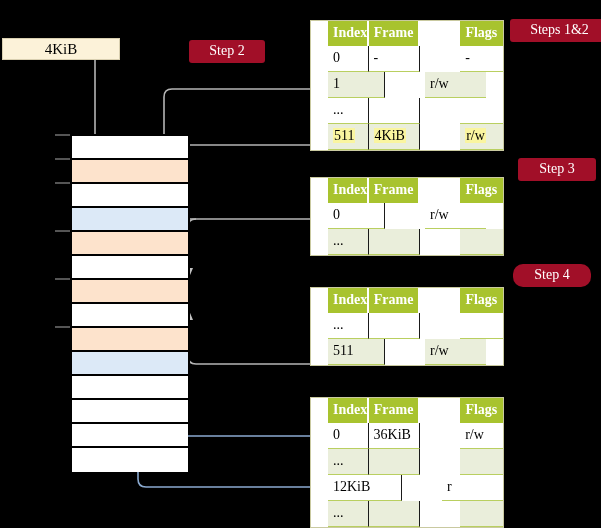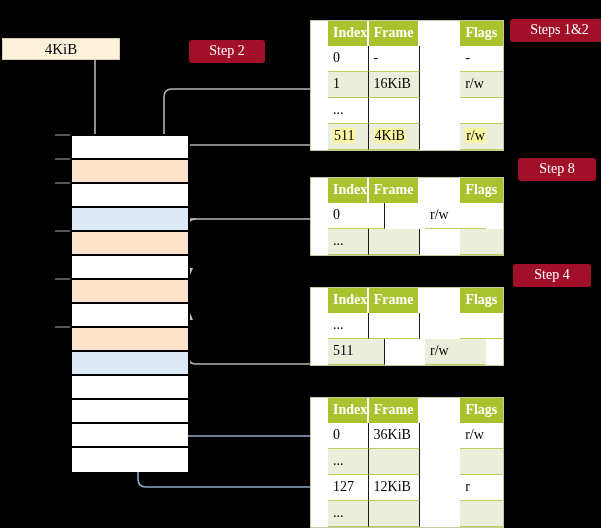--- a/index.html
+++ b/index.html
@@ -153,23 +153,23 @@
     <span>4KiB</span>
   </div>
 
   <div class="badge" style="left:189px;top:40px;width:60px;">
     <span>Step 2</span>
   </div>
   <div class="badge" style="left:510px;top:19px;width:83px;">
     <span>Steps 1&amp;2</span>
   </div>
   <div class="badge" style="left:518px;top:158px;width:62px;">
-    <span>Step 8</span>
-  </div>
-  <div class="badge" style="left:513px;top:264px;width:62px;">
+    <span>Step 3</span>
+  </div>
+  <div class="badge" style="left:513px;top:264px;width:62px;border-radius:10px;">
     <span>Step 4</span>
   </div>
 
   <div class="memcol" id="memcol">
       <div class="memrow" style="top: 0px; height: 24px; background: rgb(255, 255, 255);"></div>
       <div class="memrow" style="top: 24px; height: 24px; background: rgb(253, 227, 204);"></div>
       <div class="memrow" style="top: 48px; height: 24px; background: rgb(255, 255, 255);"></div>
       <div class="memrow" style="top: 72px; height: 24px; background: rgb(220, 233, 247);"></div>
       <div class="memrow" style="top: 96px; height: 24px; background: rgb(253, 227, 204);"></div>
       <div class="memrow" style="top: 120px; height: 24px; background: rgb(255, 255, 255);"></div>
@@ -189,21 +189,20 @@
         <div class="th c-frame">Frame</div>
         <div class="th c-flags lastcol">Flags</div>
       </div>
       <div class="trow plain">
         <div class="td c-index">0</div>
         <div class="td c-frame">-</div>
         <div class="td c-flags lastcol">-</div>
       </div>
       <div class="trow alt">
         <div class="td c-index">1</div>
-        <div class="td c-frame">16KiB</div>
         <div class="td c-flags lastcol">r/w</div>
       </div>
       <div class="trow plain">
         <div class="td c-index">...</div>
         <div class="td c-frame"></div>
         <div class="td c-flags lastcol"></div>
       </div>
       <div class="trow alt">
         <div class="td c-index"><span class="hl">511</span></div>
         <div class="td c-frame"><span class="hl">4KiB</span></div>
@@ -252,21 +251,20 @@
         <div class="td c-index">0</div>
         <div class="td c-frame">36KiB</div>
         <div class="td c-flags lastcol">r/w</div>
       </div>
       <div class="trow alt">
         <div class="td c-index">...</div>
         <div class="td c-frame"></div>
         <div class="td c-flags lastcol"></div>
       </div>
       <div class="trow plain">
-        <div class="td c-index">127</div>
         <div class="td c-frame">12KiB</div>
         <div class="td c-flags lastcol">r</div>
       </div>
       <div class="trow alt">
         <div class="td c-index">...</div>
         <div class="td c-frame"></div>
         <div class="td c-flags lastcol"></div>
       </div>
     </div>
 

